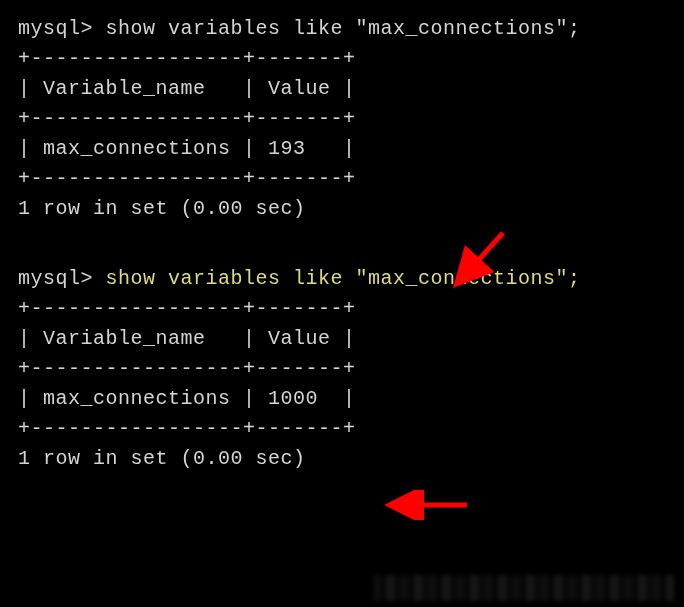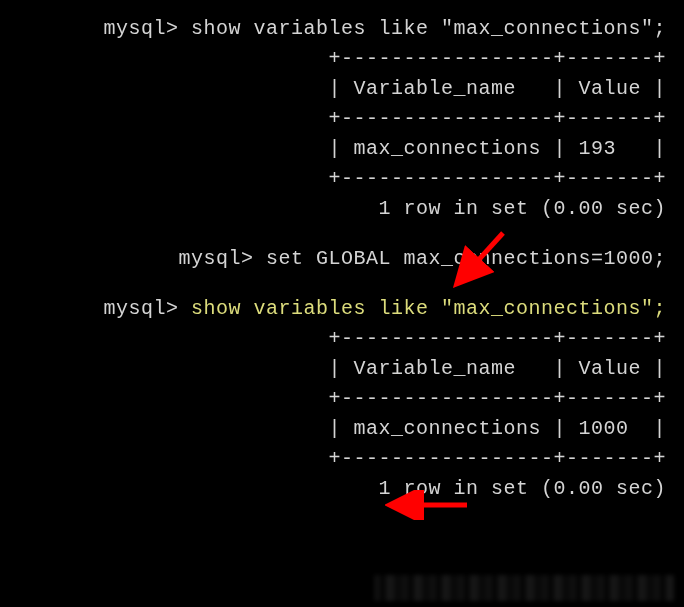--- a/index.html
+++ b/index.html
@@ -15,21 +15,20 @@
       font-size: 20px;
       color: #d4d4d4;
       padding: 14px 18px;
       position: relative;
       overflow: hidden;
       line-height: 1.5;
     }
     .line {
       white-space: pre;
       letter-spacing: 0.5px;
-      text-align: right;
     }
     .prompt {
       color: #d4d4d4;
     }
     .highlight {
       color: #dcdc7c;
     }
     .spacer {
       height: 10px;
     }
@@ -60,21 +59,20 @@
   <div class="line">+-----------------+-------+</div>
   <div class="line">| Variable_name   | Value |</div>
   <div class="line">+-----------------+-------+</div>
   <div class="line">| max_connections | 193   |</div>
   <div class="line">+-----------------+-------+</div>
   <div class="line">1 row in set (0.00 sec)</div>
 
   <div class="spacer"></div>
   <div class="spacer"></div>
 
-  <div class="line"><span class="prompt">mysql&gt; </span><span>set GLOBAL max_connections=1000;</span></div>
 
   <div class="spacer"></div>
   <div class="spacer"></div>
 
   <div class="line"><span class="prompt">mysql&gt; </span><span class="highlight">show variables like "max_connections";</span></div>
   <div class="line">+-----------------+-------+</div>
   <div class="line">| Variable_name   | Value |</div>
   <div class="line">+-----------------+-------+</div>
   <div class="line">| max_connections | 1000  |</div>
   <div class="line">+-----------------+-------+</div>

